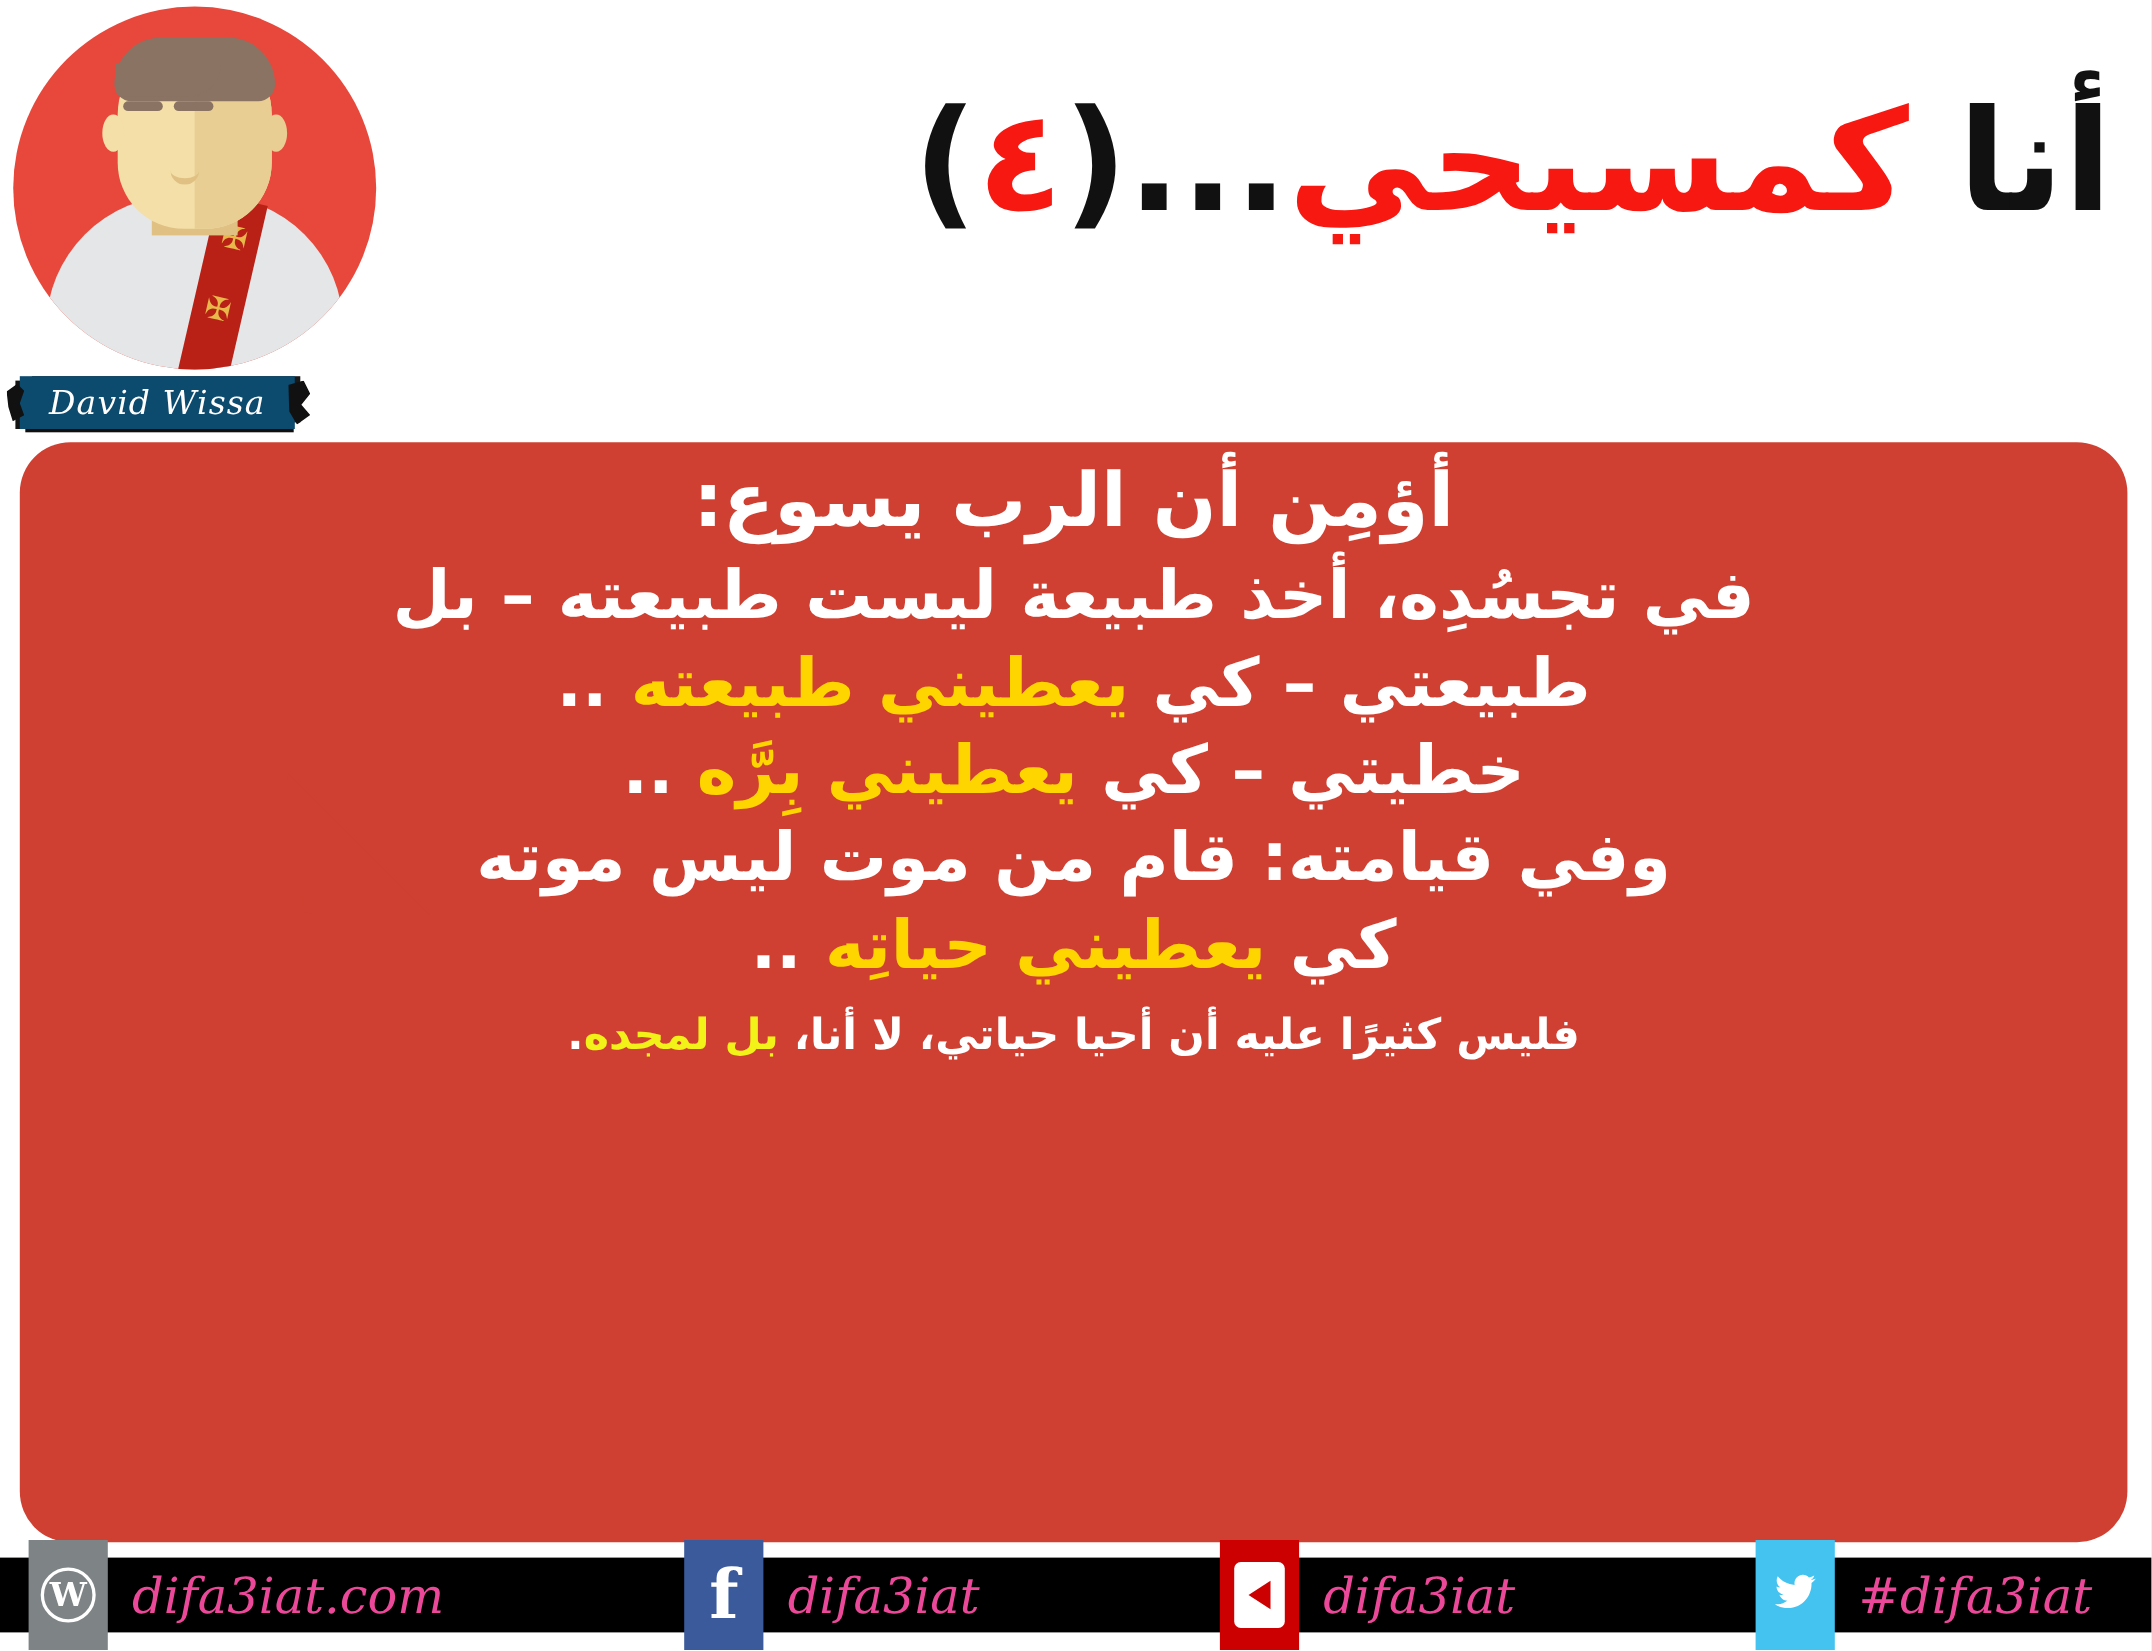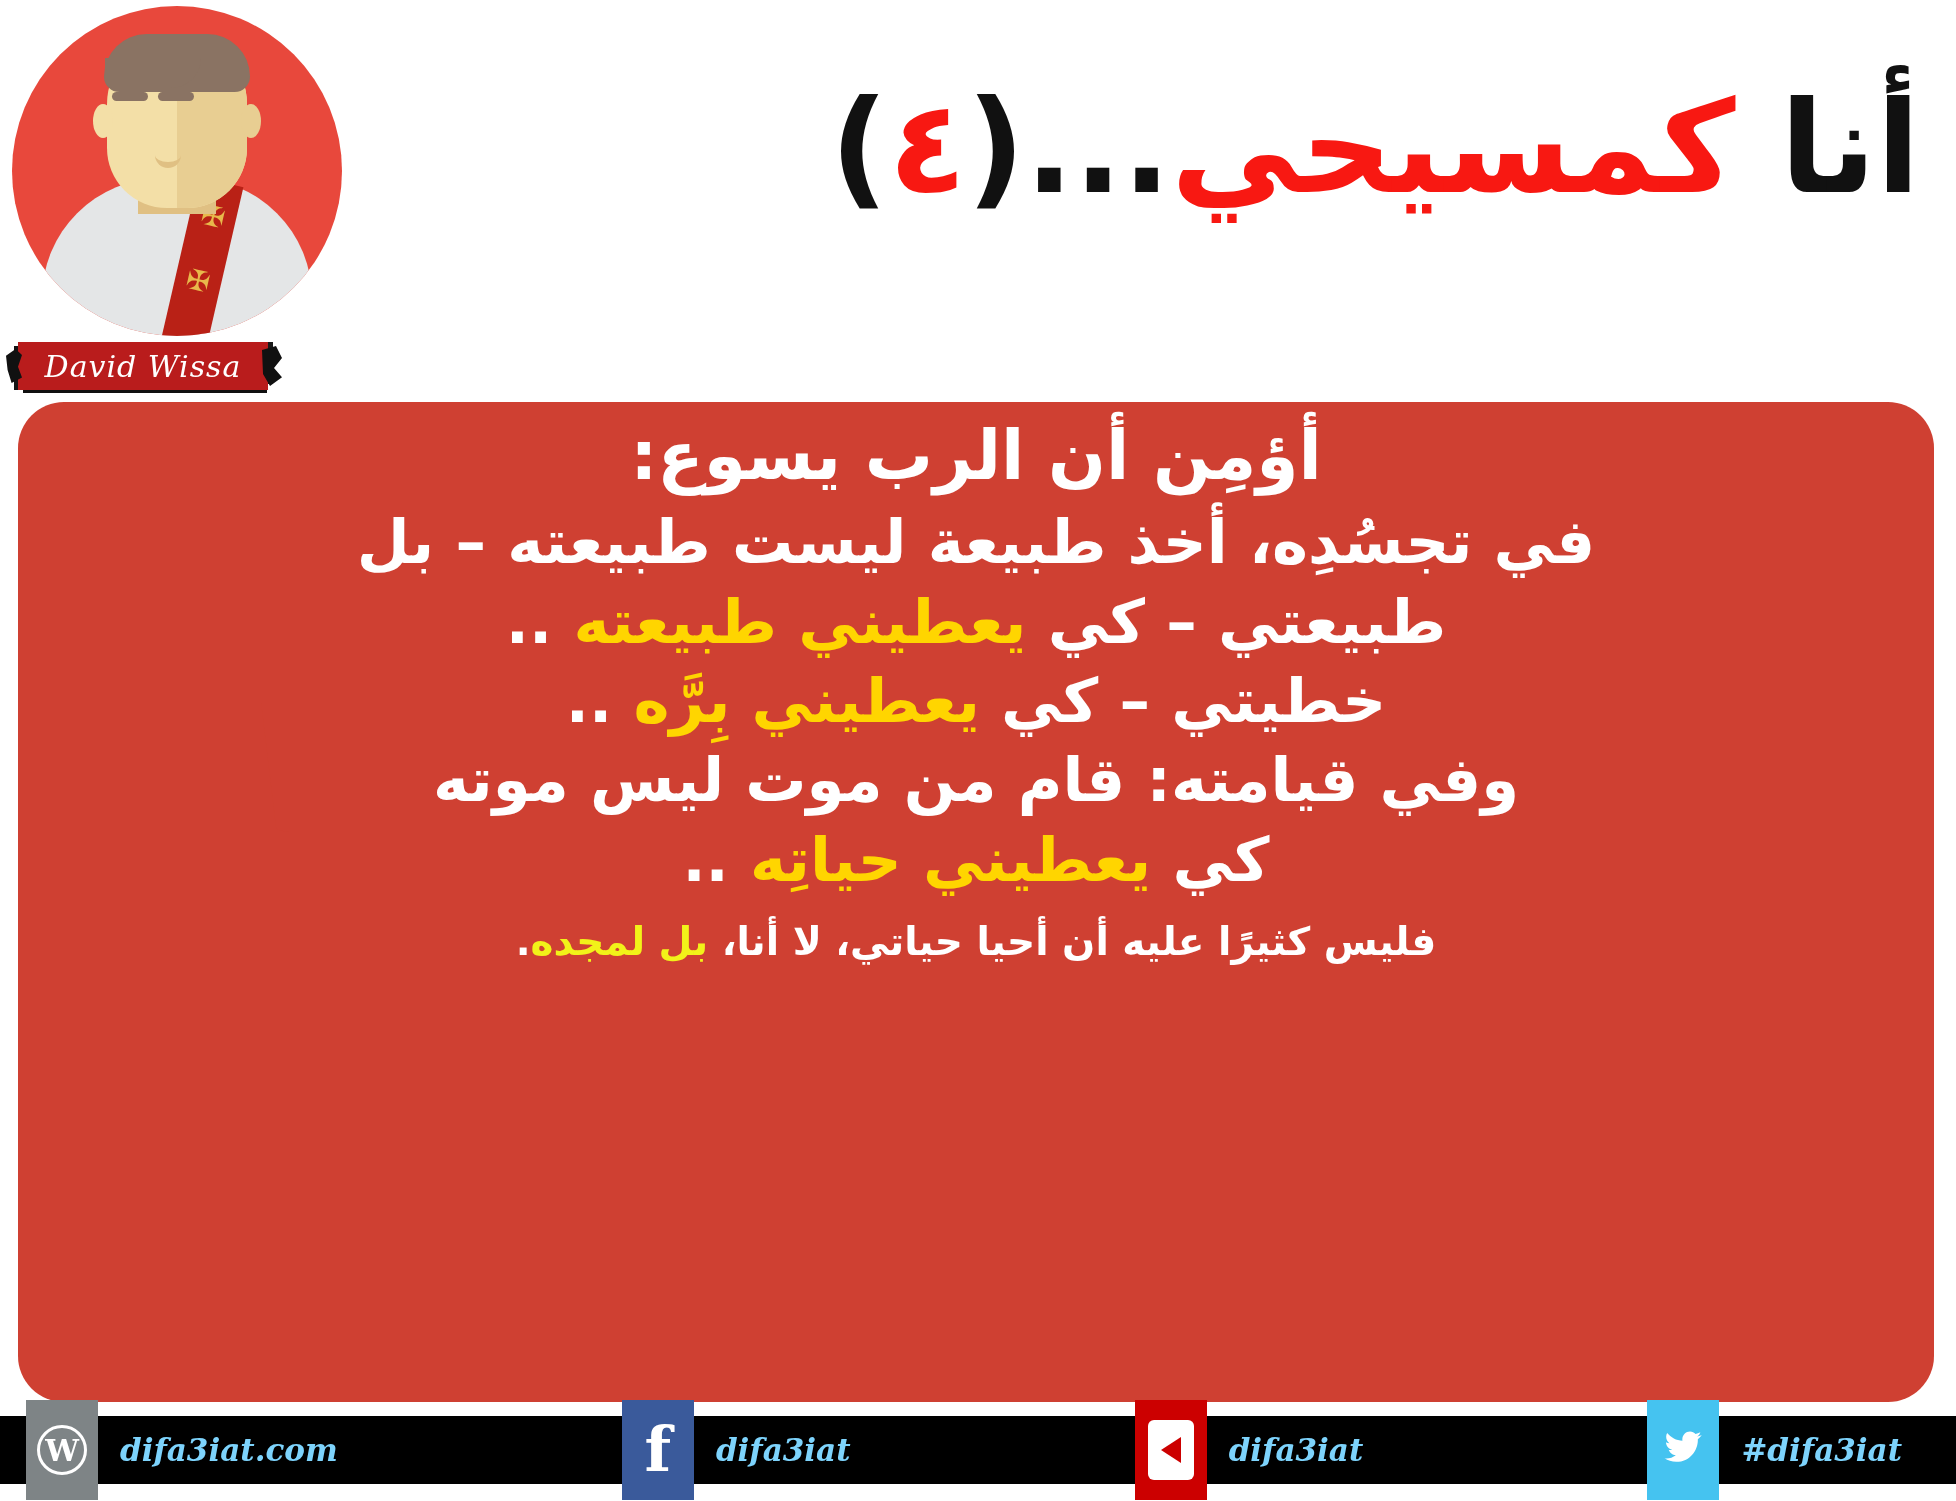--- a/index.html
+++ b/index.html
@@ -98,21 +98,21 @@
     position: absolute; left: 143px; top: 140px;
     width: 26px; height: 22px;
     border-bottom: 6px solid #E0C083;
     border-radius: 0 0 14px 14px;
   }
 
   
   .name-banner {
     position: absolute; left: 18px; top: 342px;
     width: 250px; height: 48px;
-    background: #b91c1c;
+    background: #0c4a6e;
     box-shadow: -6px 2px 0 -2px #141414, 8px -3px 0 -3px #191919,
                  2px 6px 0 -3px #101010;
   }
   .name-banner::before {
     content: ""; position: absolute; left: -12px; top: 7px;
     width: 16px; height: 34px; background: #111;
     clip-path: polygon(0 20%, 60% 0, 100% 18%, 75% 52%, 100% 84%, 35% 100%, 10% 62%);
   }
   .name-banner::after {
     content: ""; position: absolute; right: -14px; top: 4px;
@@ -197,27 +197,26 @@
     display: flex; align-items: center; justify-content: center;
     font-family: "DejaVu Serif", serif;
     font-weight: bold;
     flex: 0 0 auto;
   }
   .f-icon.wp  { background: #7E8486; }
   .f-icon.fb  { background: #3A5A9B; }
   .f-icon.yt  { background: #CC0000; }
   .f-icon.tw  { background: #45C3F0; }
   .f-label {
-    color: #7dd3fc;
+    color: #ec4899;
     font-family: "DejaVu Serif", serif;
     font-style: italic;
-    font-size: 31px;
+    font-size: 45px;
     padding: 0 28px 0 22px;
     white-space: nowrap;
-    font-weight: bold;
   }
   .wp-glyph {
     width: 50px; height: 50px; border-radius: 50%;
     border: 3px solid #FFFFFF;
     display: flex; align-items: center; justify-content: center;
     color: #FFFFFF; font-size: 30px; font-family: "DejaVu Serif", serif;
     font-weight: bold;
   }
   .fb-glyph { color: #FFFFFF; font-size: 62px; line-height: 1; font-family: "DejaVu Serif", serif; }
   .yt-glyph {

